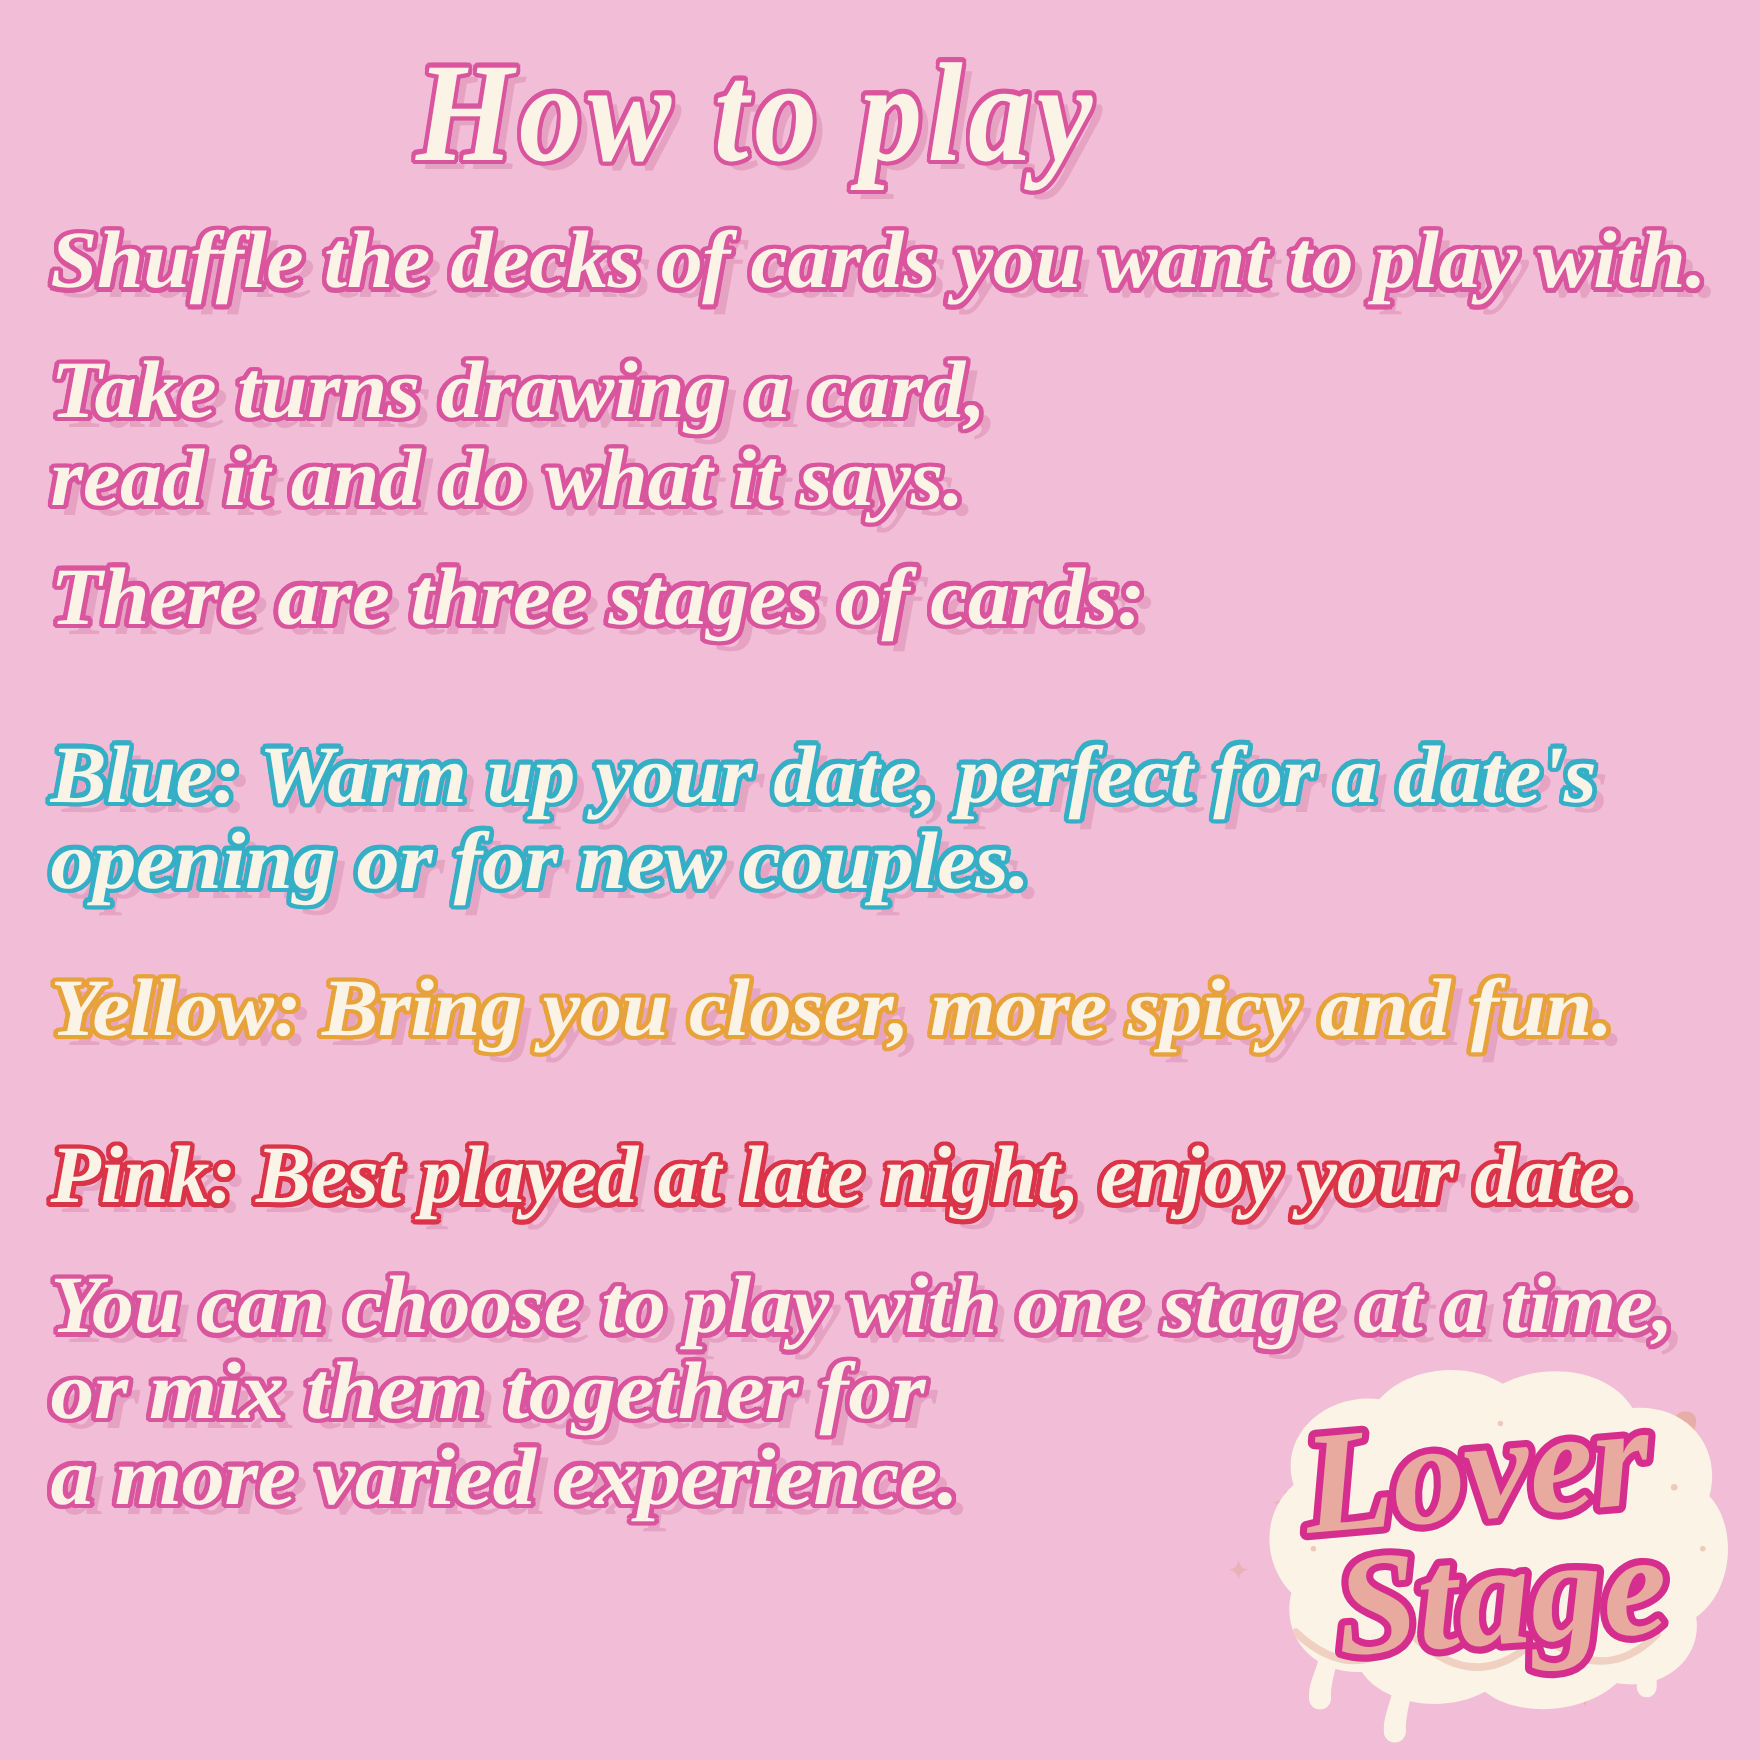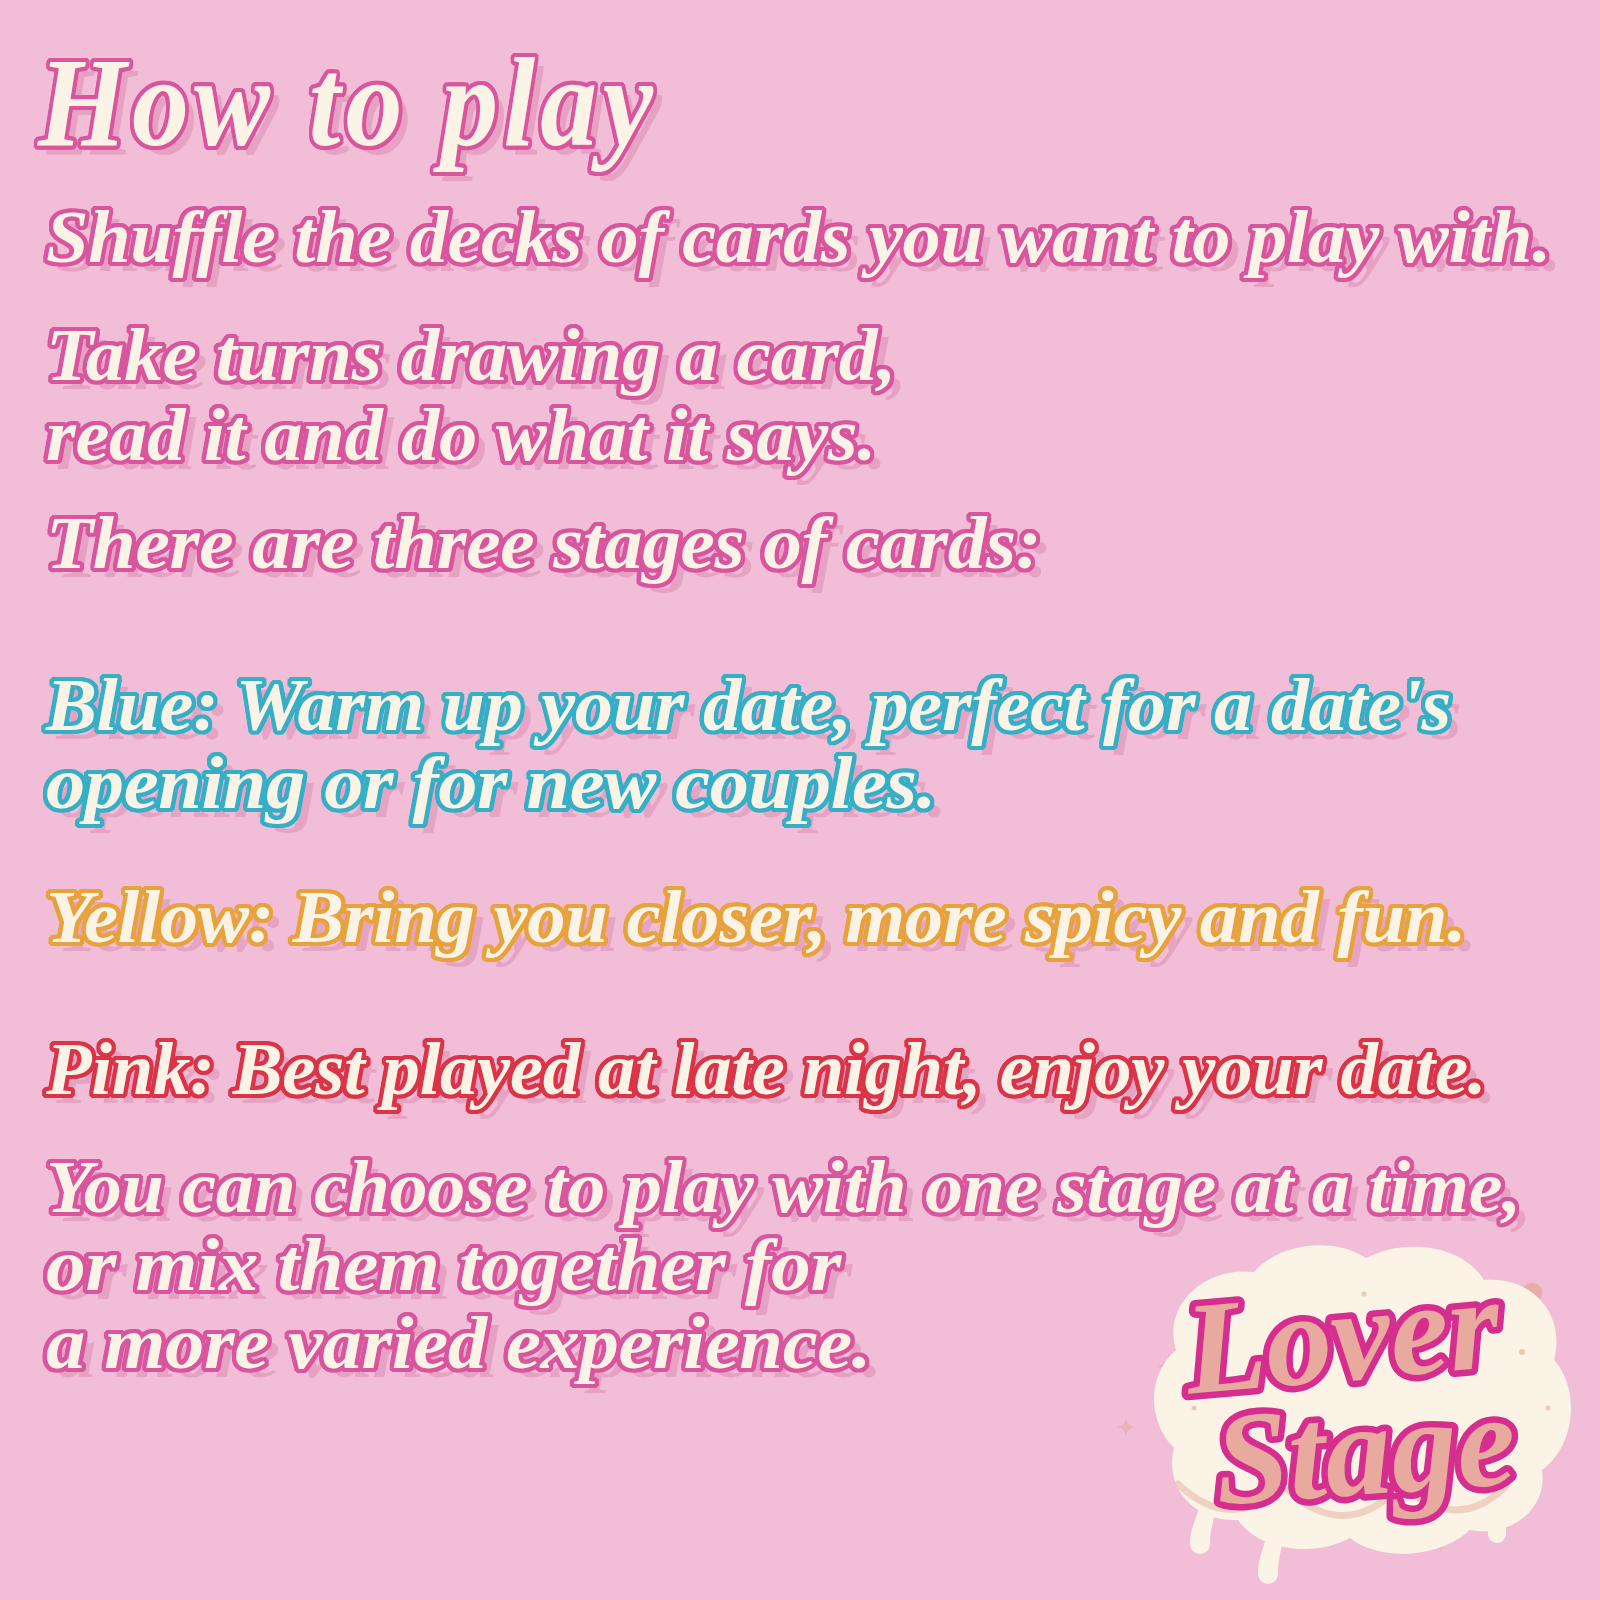--- a/index.html
+++ b/index.html
@@ -84,23 +84,25 @@
       -2px  4px 0 #DB3448, 2px  4px 0 #DB3448,
       10px 9px 0 rgba(214,128,170,0.40);
   }
 
   
   #title {
     position: absolute;
     top: 38px;
     left: 0;
     width: 1352px;
+    text-align: center;
     font-size: 128px;
     letter-spacing: 0.045em;
     transform: none;
+    padding-left: 12px;
   }
   #title .stxt-inner { display: inline-block; transform: scaleX(0.90); }
 
   
   .line {
     position: absolute;
     left: 46px;
     font-size: 74px;
   }
 

